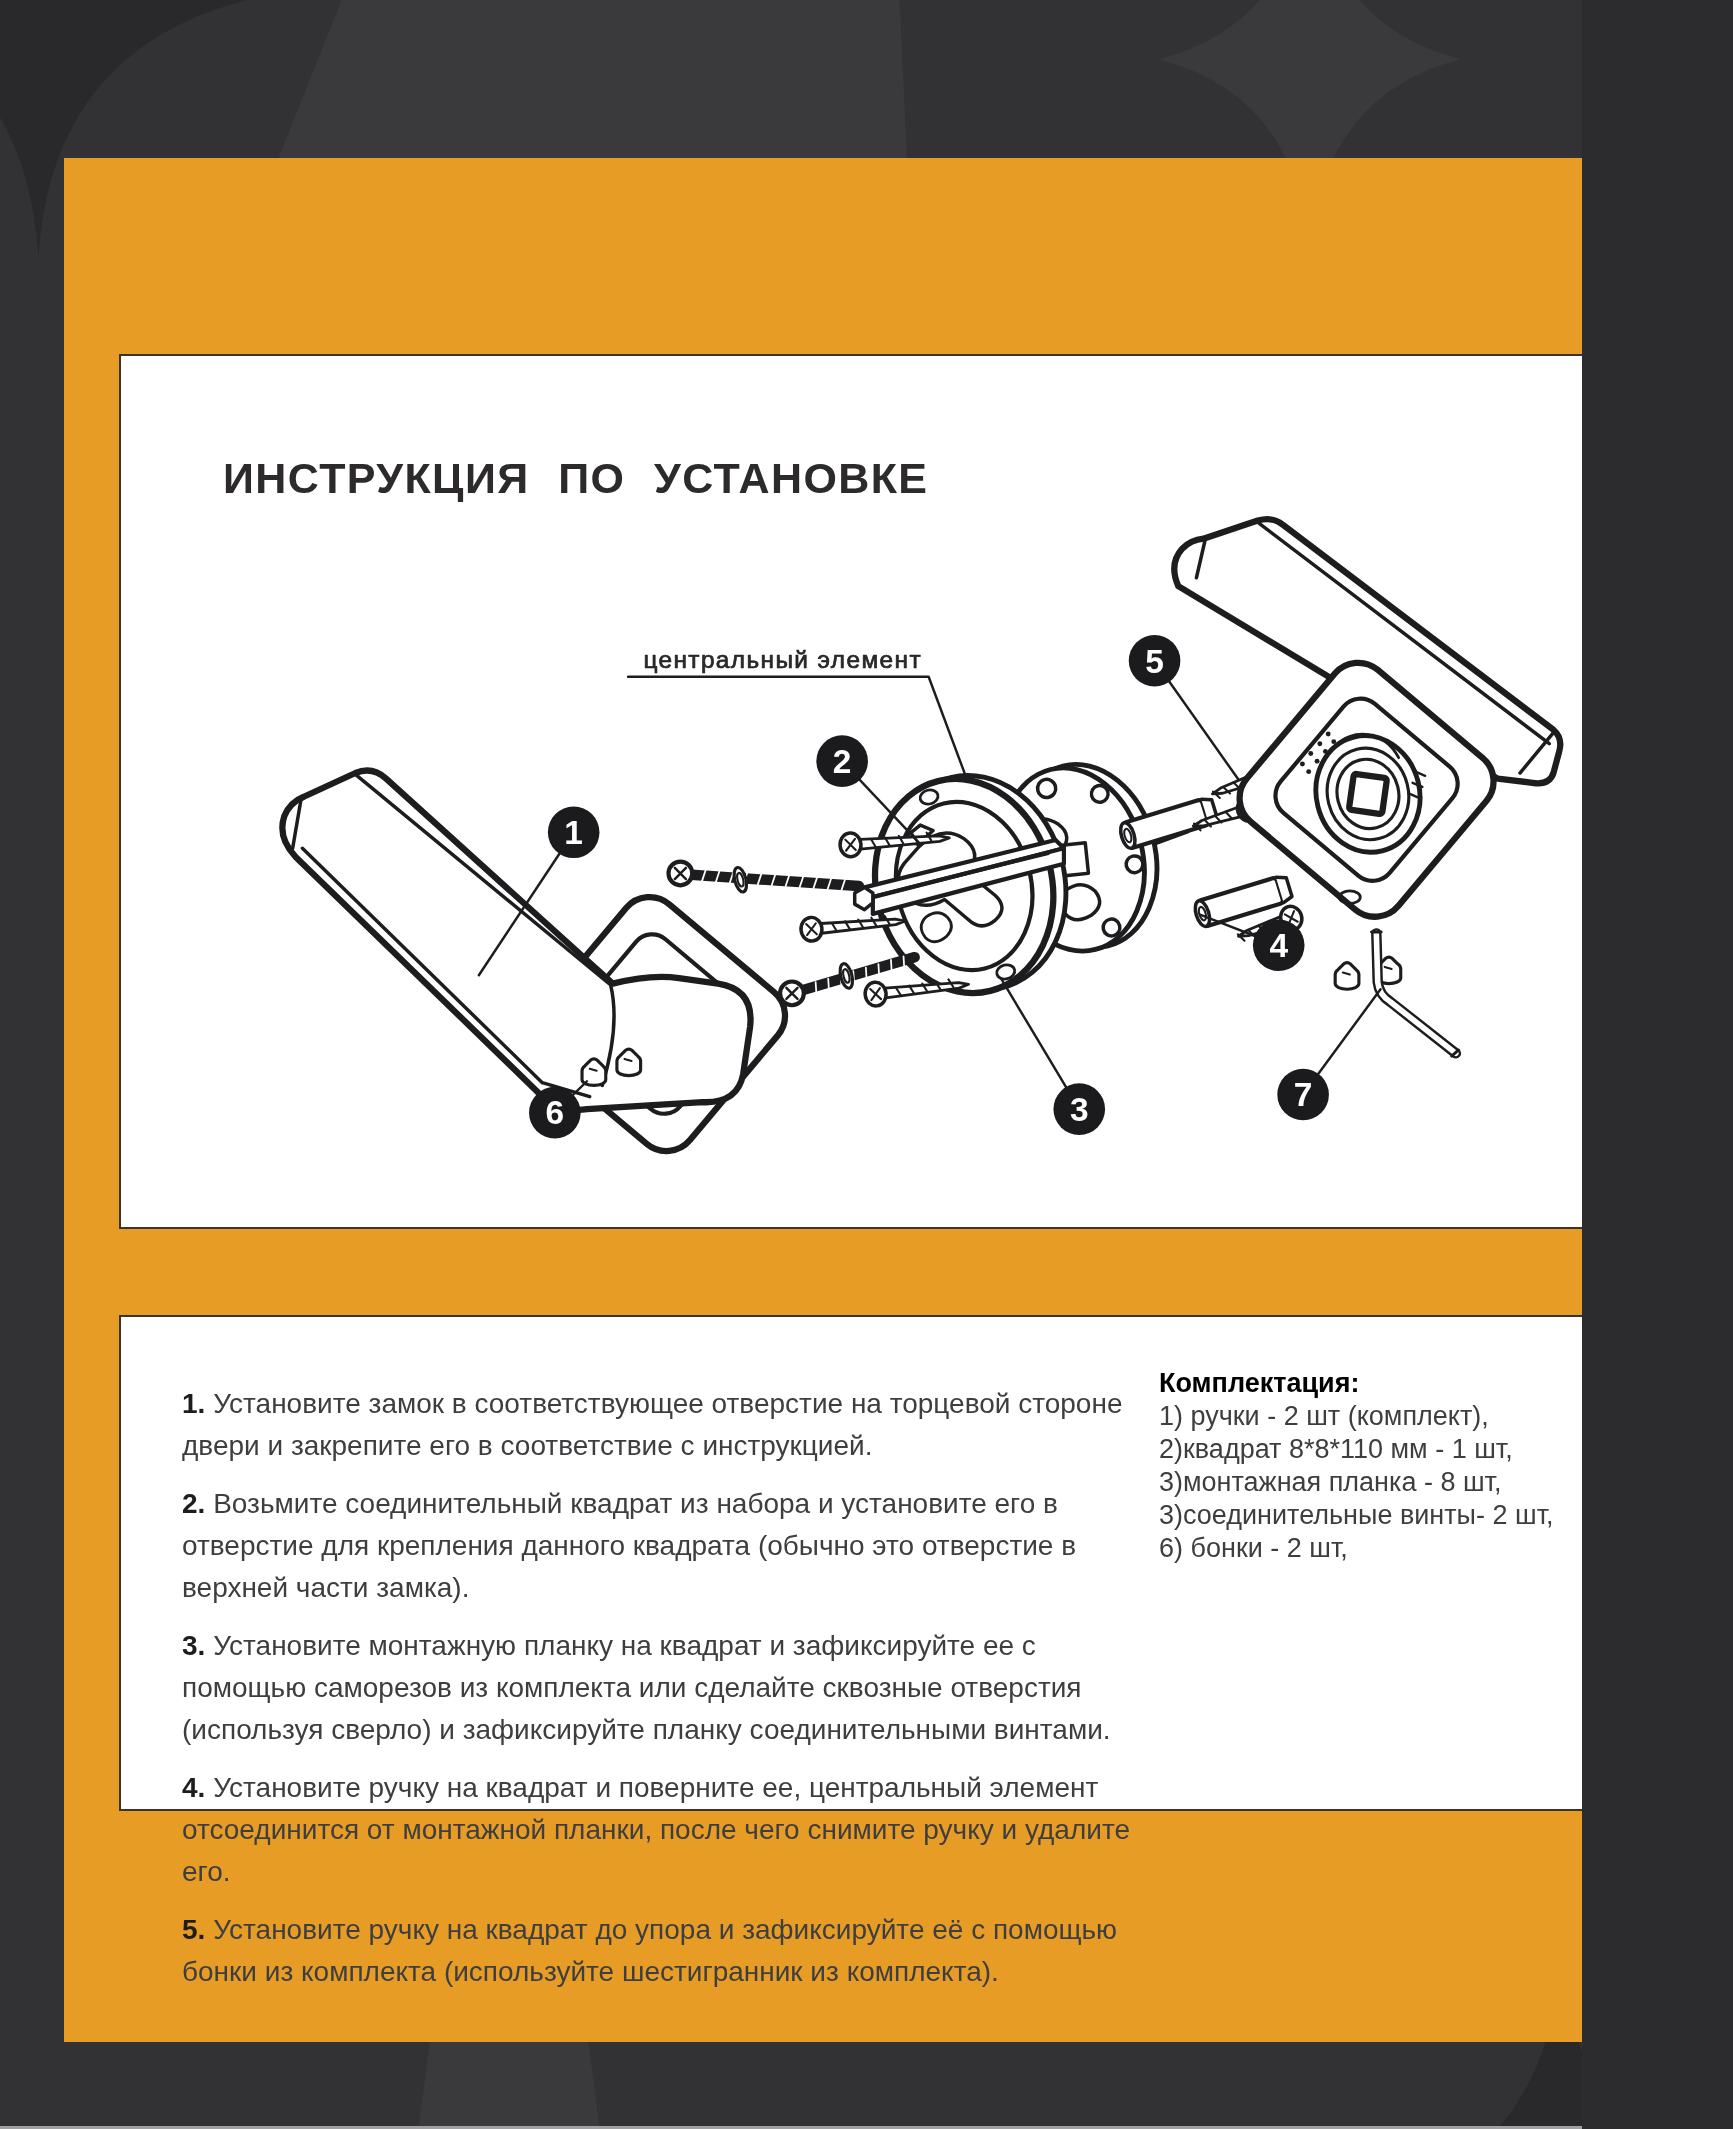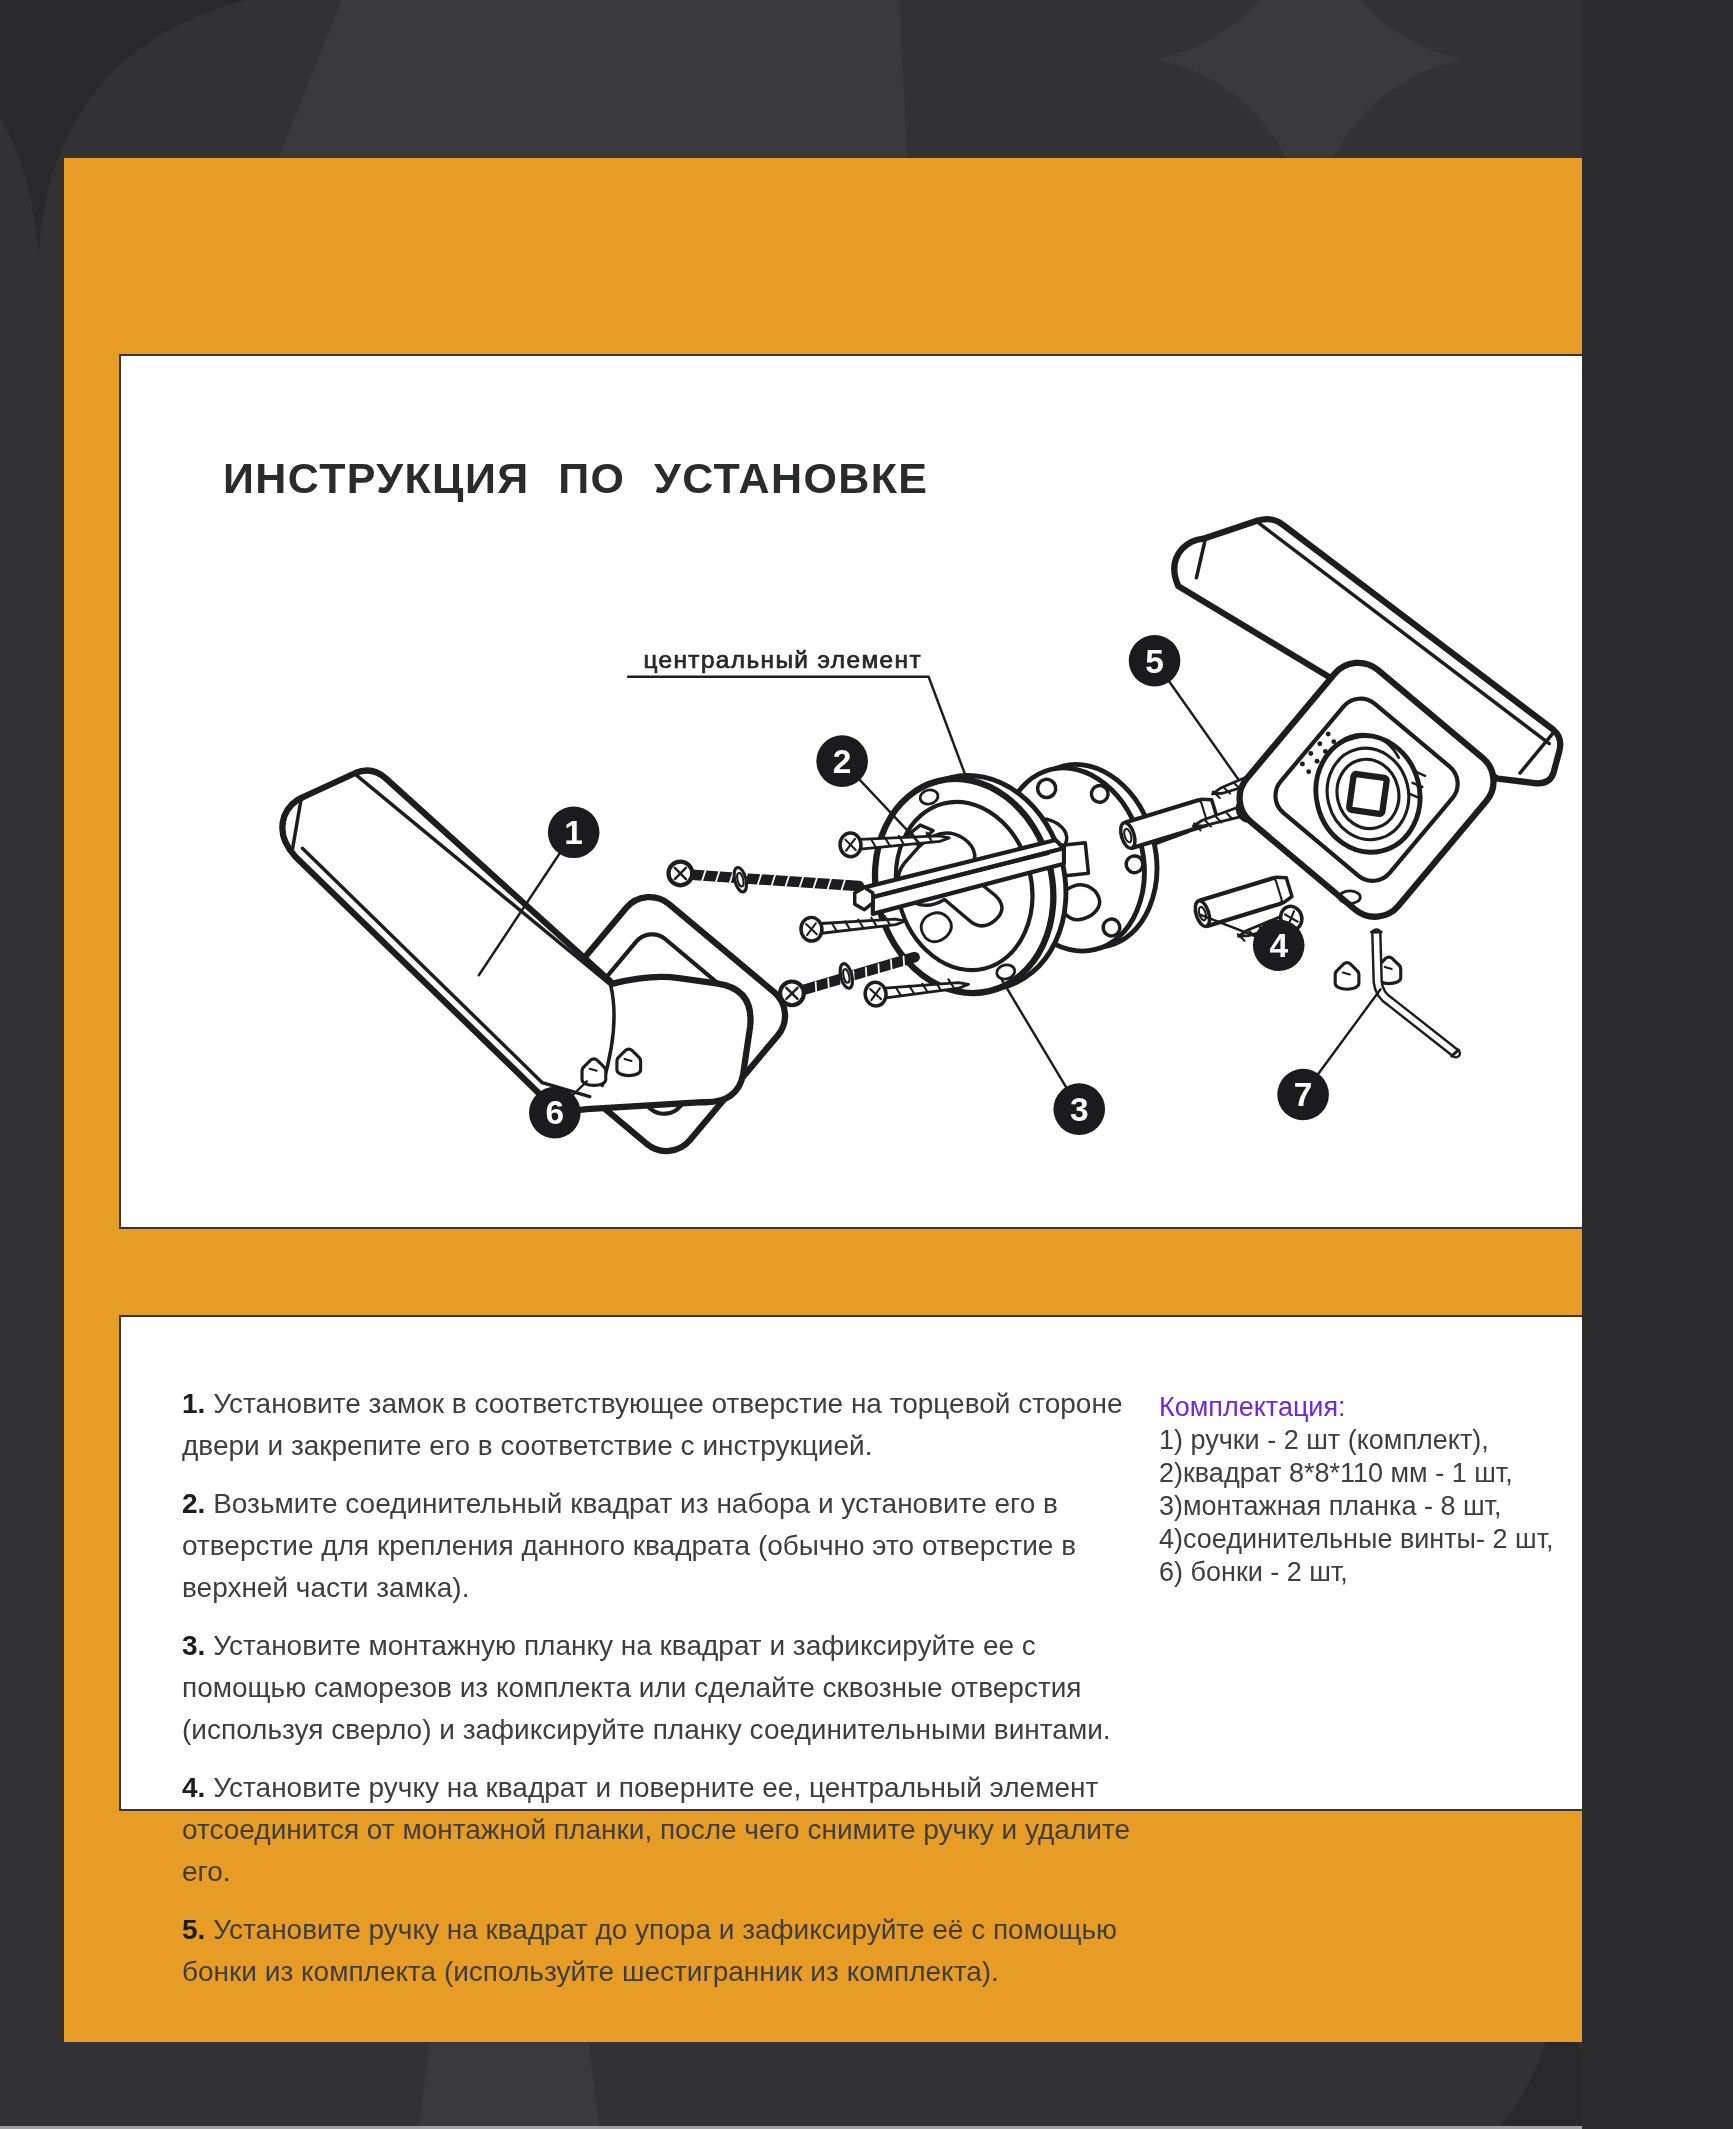--- a/index.html
+++ b/index.html
@@ -10,21 +10,21 @@
   .card{position:absolute;background:#ffffff;border:2.1px solid #3a342c;box-sizing:border-box;z-index:2;}
   .card-diagram{left:119px;top:354px;width:1500px;height:875px;}
   .card-text{left:119px;top:1315px;width:1500px;height:496px;}
   .doc-title{position:absolute;left:102px;top:98px;font-size:43px;font-weight:700;
              color:#2d2a2b;letter-spacing:1.4px;word-spacing:15.3px;white-space:nowrap;}
   .diagram-svg{position:absolute;left:0;top:0;width:1496px;height:871px;}
   .steps{position:absolute;left:45px;top:50px;width:997px;font-size:28px;line-height:42px;color:#3e3e40;}
   .steps p{margin:16px;}
   .steps b{color:#1d1d1f;}
   .kit{position:absolute;left:1038px;top:50px;width:453px;font-size:27px;line-height:33px;color:#3e3e40;}
-  .kit-heading{font-weight:400;color:#6d28d9;margin-top:24px;}
+  .kit-heading{font-weight:700;color:#000000;}
   .cn{font-size:48px;font-weight:700;fill:#ffffff;text-anchor:middle;}
   .lbl{font-size:35px;letter-spacing:2px;fill:#2a2a2c;}
   .bottom-strip{position:absolute;left:0;bottom:0;width:100%;height:3.5px;background:#9fa0a2;z-index:3;}
 </style>
 </head>
 <body>
 
 <div class="page">
 
   <svg class="decor" width="1733" height="2129" viewBox="0 0 2485 3053">
@@ -290,20 +290,20 @@
       <p class="step"><b>2.</b> <span>Возьмите соединительный квадрат из набора и установите его в отверстие для крепления данного квадрата (обычно это отверстие в верхней части замка).</span></p>
       <p class="step"><b>3.</b> <span>Установите монтажную планку на квадрат и зафиксируйте ее с помощью саморезов из комплекта или сделайте сквозные отверстия (используя сверло) и зафиксируйте планку соединительными винтами.</span></p>
       <p class="step"><b>4.</b> <span>Установите ручку на квадрат и поверните ее, центральный элемент отсоединится от монтажной планки, после чего снимите ручку и удалите его.</span></p>
       <p class="step"><b>5.</b> <span>Установите ручку на квадрат до упора и зафиксируйте её с помощью бонки из комплекта (используйте шестигранник из комплекта).</span></p>
     </div>
     <div class="kit">
       <div class="kit-heading">Комплектация:</div>
       <div class="kit-item">1) ручки - 2 шт (комплект),</div>
       <div class="kit-item">2)квадрат 8*8*110 мм - 1 шт,</div>
       <div class="kit-item">3)монтажная планка - 8 шт,</div>
-      <div class="kit-item">4)соединительные винты- 2 шт,</div>
+      <div class="kit-item">3)соединительные винты- 2 шт,</div>
       <div class="kit-item">6) бонки - 2 шт,</div>
     </div>
   </div>
 
   <div class="bottom-strip"></div>
 </div>
 
 
 </body></html>

